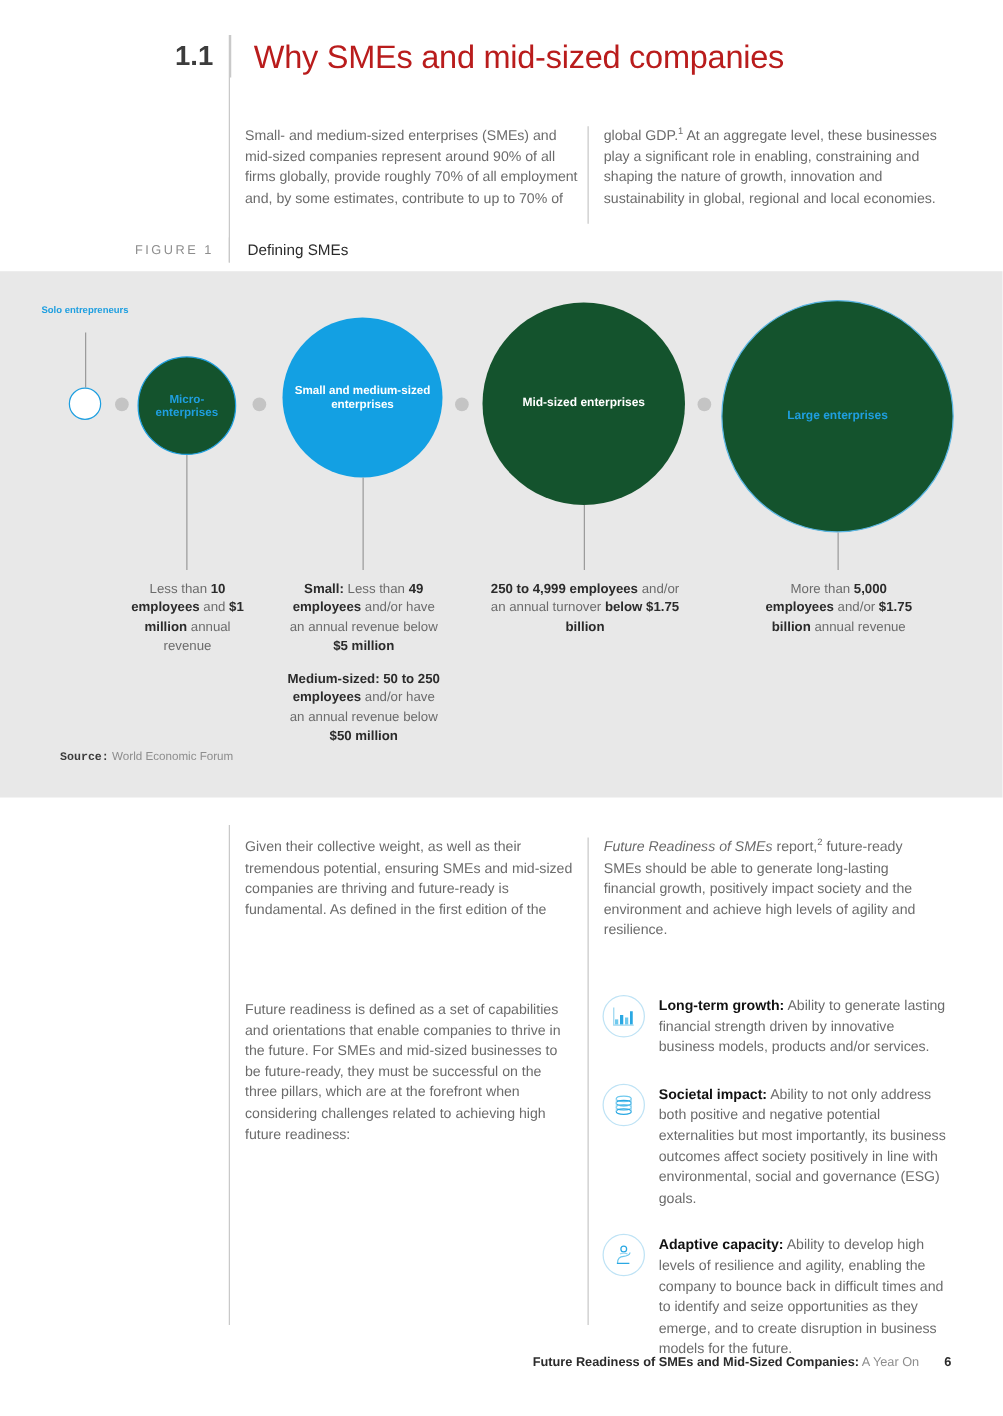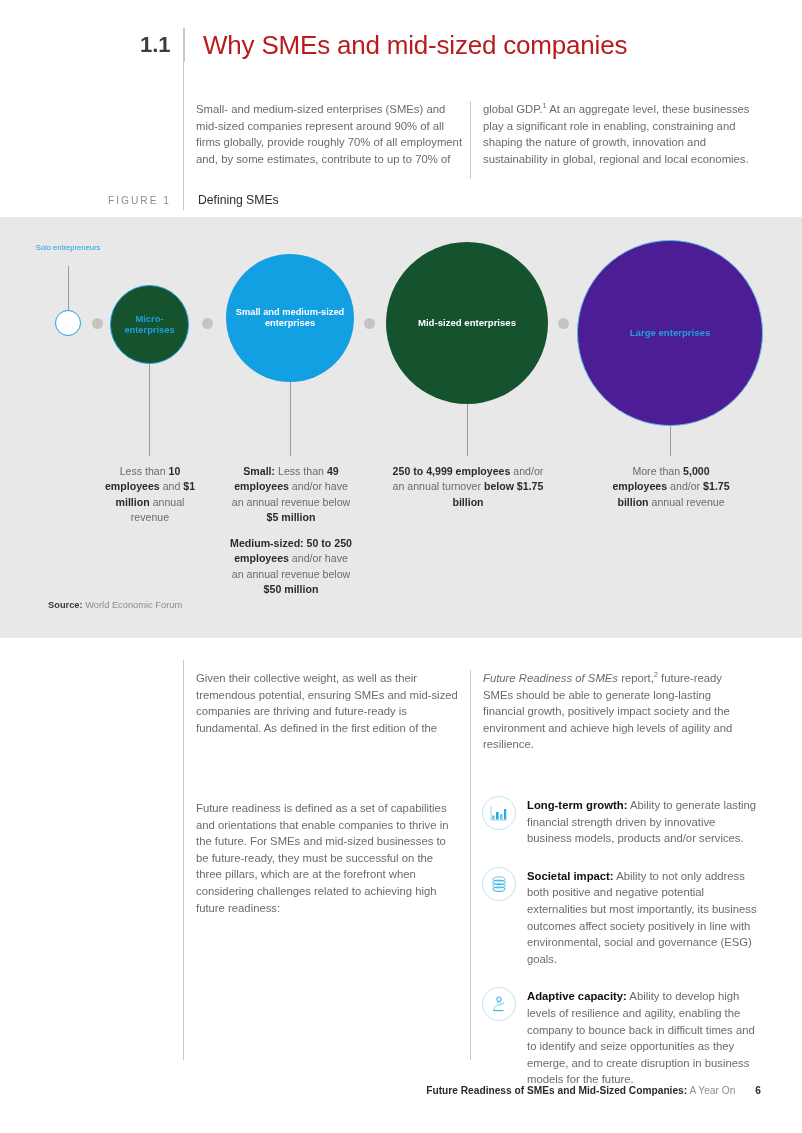--- a/index.html
+++ b/index.html
@@ -88,36 +88,36 @@
   .circ.micro     { left: 110px; top: 285px; width: 79px; height: 79px;
                     background: #14532d; border: 1px solid #1f9fe0; }
   .circ.micro .lbl { color: #1f9fe0; font-size: 9.3px; }
   .circ.smes      { left: 226px; top: 254px; width: 128px; height: 128px;
                     background: #13a0e3; }
   .circ.smes .lbl { color: #ffffff; font-size: 9.3px; }
   .circ.mid       { left: 386px; top: 242px; width: 162px; height: 162px;
                     background: #14532d; }
   .circ.mid .lbl  { color: #ffffff; font-size: 9.6px; }
   .circ.large     { left: 577px; top: 240px; width: 186px; height: 186px;
-                    background: #4c1d95; border: 1px solid #5ab6e4; }
+                    background: #14532d; border: 1px solid #5ab6e4; }
   .circ.large .lbl { color: #1f9fe0; font-size: 9.6px; }
 
   .dot {
     position: absolute; width: 11px; height: 11px; border-radius: 50%;
     background: #c4c4c4; top: 318px;
   }
   .dot.d1 { left: 92px; }
   .dot.d2 { left: 202px; }
   .dot.d3 { left: 364px; }
   .dot.d4 { left: 558px; }
 
   .solo-label {
     position: absolute; left: 29px; top: 243px; width: 78px;
     text-align: center; color: #1f9fe0; font-size: 7.6px;
-    font-weight: 400; line-height: 1.25;
+    font-weight: 700; line-height: 1.25;
   }
   .leader {
     position: absolute; width: 1px; background: #9b9b9b;
   }
   .leader.solo { left: 68px; top: 266px; height: 44px; }
   .leader.micro { left: 149px; top: 364px; height: 92px; }
   .leader.smes  { left: 290px; top: 382px; height: 74px; }
   .leader.mid   { left: 467px; top: 404px; height: 52px; }
   .leader.large { left: 670px; top: 426px; height: 30px; }
 
@@ -129,21 +129,21 @@
   .cap.c1 { left: 96px;  top: 464px; width: 108px; }
   .cap.c2 { left: 228px; top: 464px; width: 126px; }
   .cap.c2b { left: 228px; top: 536px; width: 126px; }
   .cap.c3 { left: 392px; top: 464px; width: 152px; }
   .cap.c4 { left: 604px; top: 464px; width: 134px; }
 
   .source {
     position: absolute; left: 48px; top: 600px;
     font-size: 9.3px; color: #8d8d8d;
   }
-  .source b { color: #3c3c3c; font-weight: 700; }
+  .source b { color: #3c3c3c; font-weight: 700; font-family: Liberation Mono, monospace; }
 
   
   .post-fig {
     position: absolute; left: 196px; top: 670px; width: 565px;
     display: flex;
   }
   .post-fig .col { width: 269px; }
   .post-fig .col.right { margin-left: 18px; }
   .post-fig em { font-style: italic; }
 

